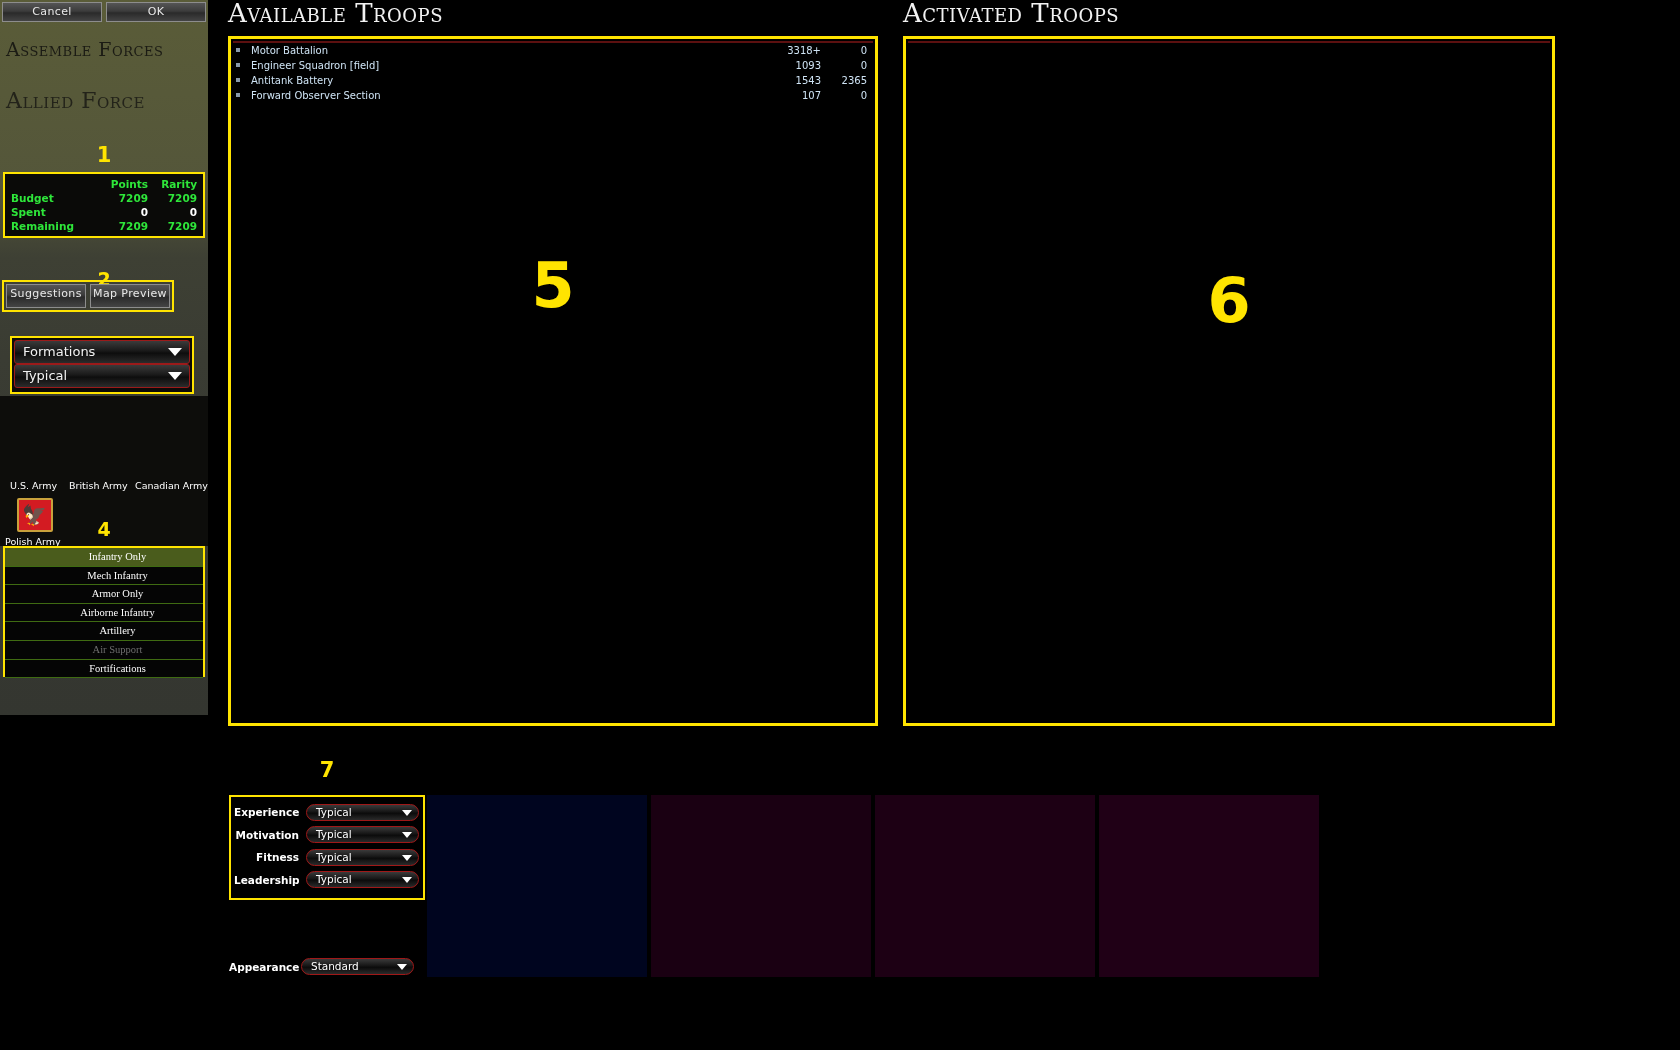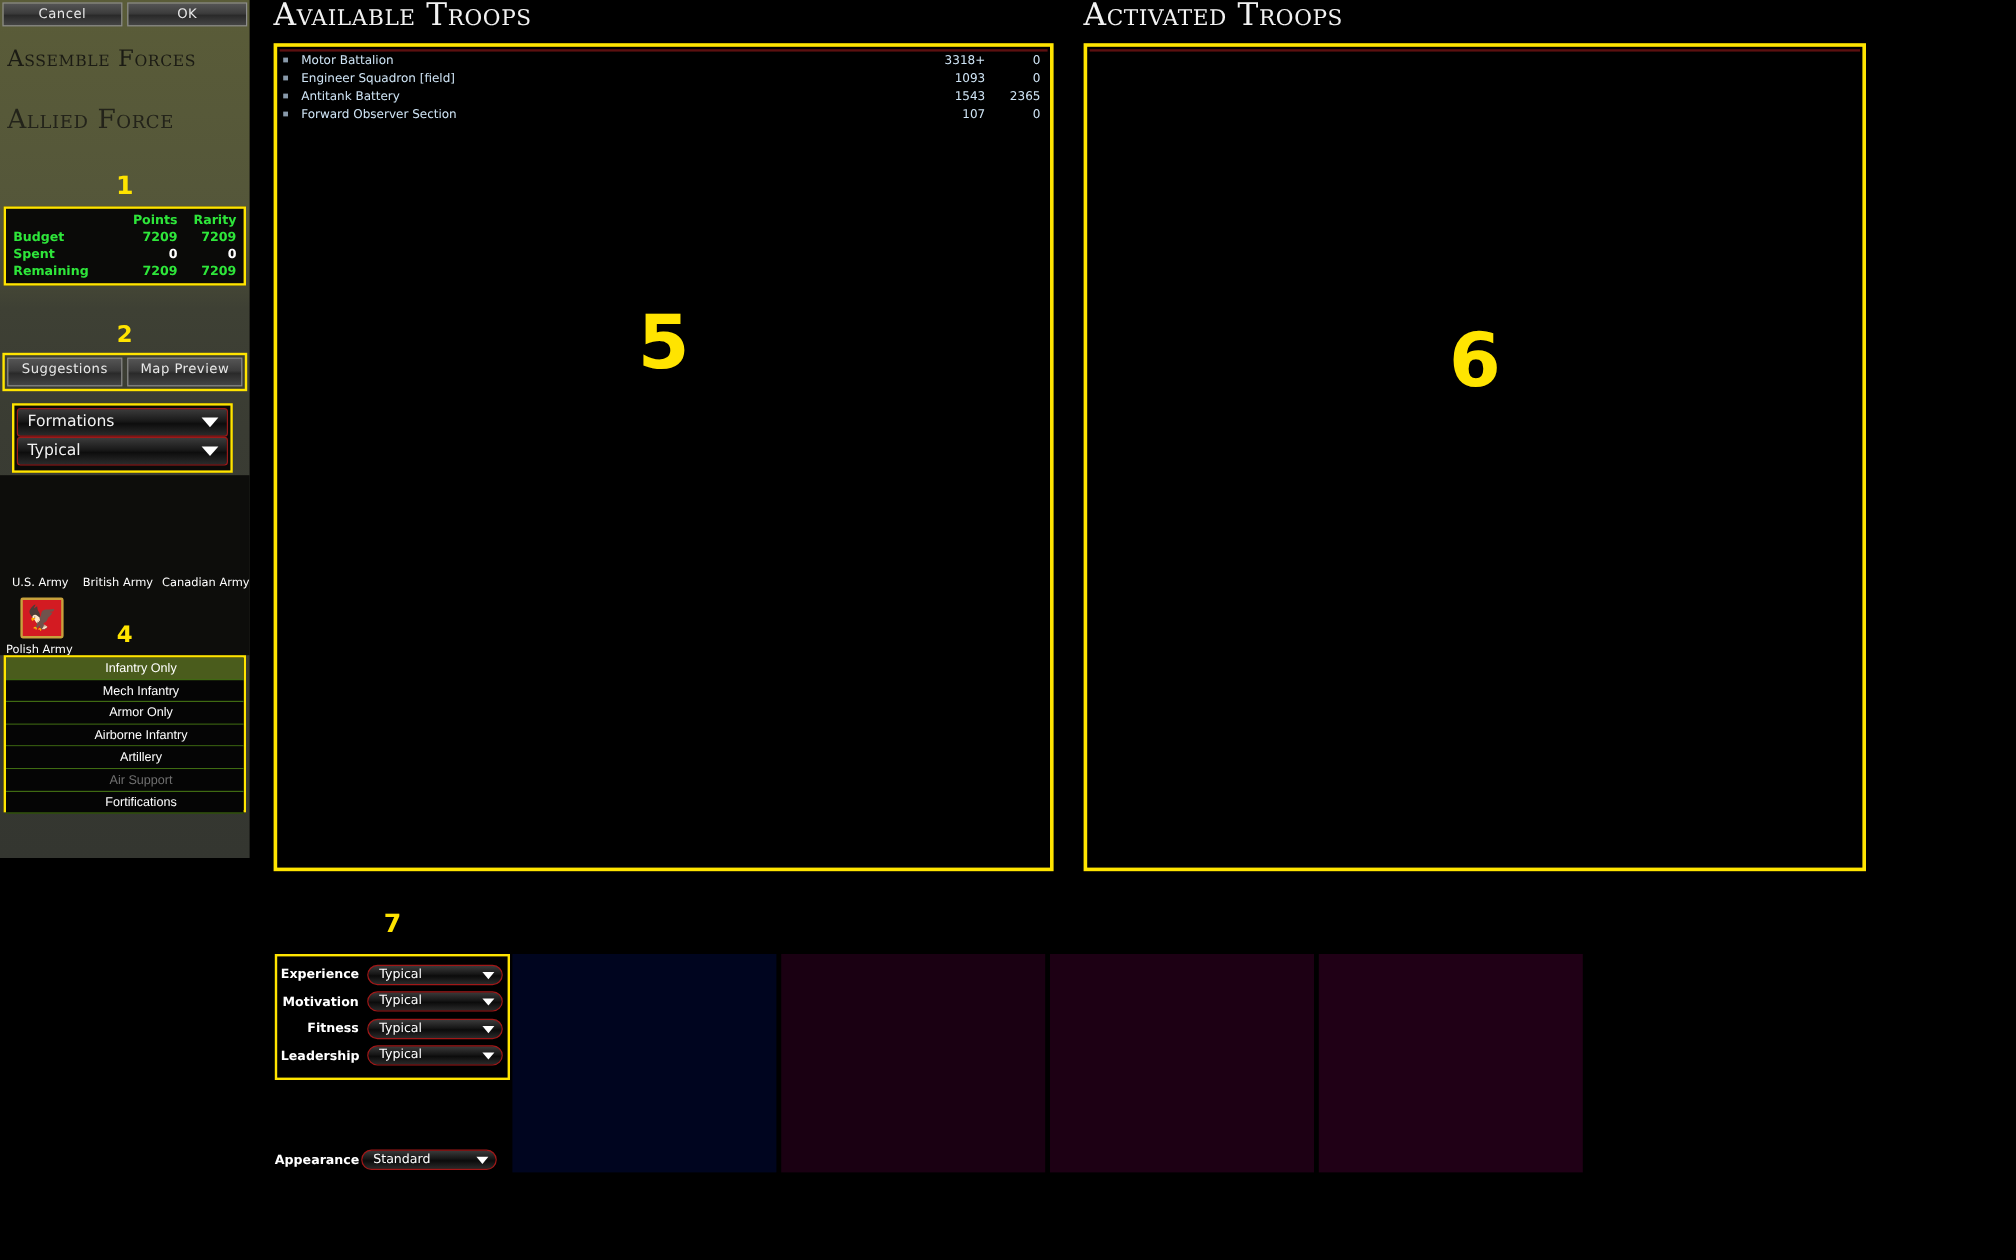--- a/index.html
+++ b/index.html
@@ -49,21 +49,21 @@
   }
   .budget-box th { color: #2ee63a; }
   .budget-box th.lbl { text-align: left; }
   .budget-box th.num, .budget-box td.num { text-align: right; }
   .budget-box td.lbl { color: #2ee63a; text-align: left; }
   .budget-box td.num.on { color: #2ee63a; }
   .budget-box td.num.off { color: #ffffff; }
 
   
   .sugg-row {
-    position: absolute; left: 2px; top: 294px; width: 204px; height: 32px;
+    position: absolute; left: 2px; top: 280px; width: 172px; height: 32px;
     border: 2px solid #ffe400; display: flex; align-items: center;
   }
   .sugg-row .gbtn { height: 24px; }
 
   
   .form-box {
     position: absolute; left: 10px; top: 336px; width: 184px; height: 58px;
     border: 2px solid #ffe400; padding: 2px; background: #0b0a08;
   }
   .dd {
@@ -93,21 +93,21 @@
     color: #fff; font-size: 20px; line-height: 20px;
   }
 
   
   .type-list {
     position: absolute; left: 3px; top: 546px; width: 202px; height: 131px;
     border: 2px solid #ffe400; background: #000;
   }
   .type-item {
     height: 18.6px; line-height: 18.6px; text-align: center;
-    color: #ffffff; font-size: 10.5px; font-family: Liberation Sans, sans-serif;
+    color: #ffffff; font-size: 10.5px; font-family: Liberation Serif, serif;
     border-bottom: 1px solid #3f6b12; background: #050505; padding-left: 27px;
   }
   .type-item.sel { background: #4a5c1c; }
   .type-item.dis { color: #6f6f6f; }
 
   
   .panel-head {
     position: absolute; font-family: "DejaVu Serif", serif; color: #f2f2f2;
     font-size: 26px; font-variant: small-caps; letter-spacing: .5px;
   }

